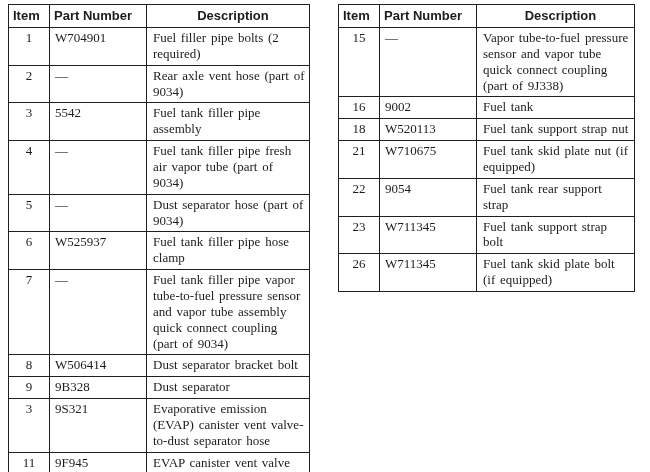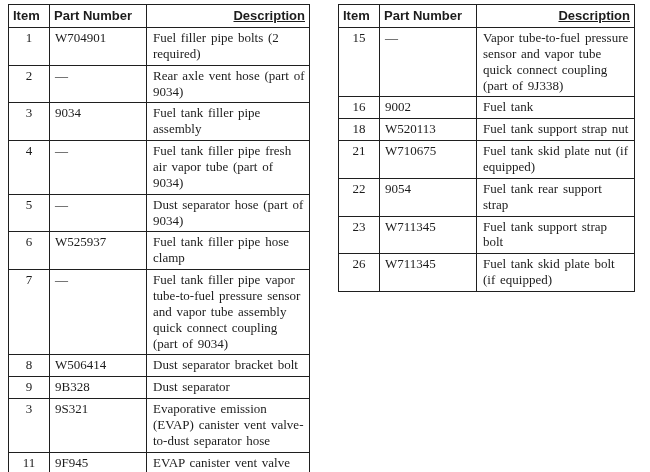--- a/index.html
+++ b/index.html
@@ -39,23 +39,22 @@
   }
   table.parts th {
     font-family: "Liberation Sans", sans-serif;
     font-weight: bold;
     font-size: 13px;
     padding: 3px 4px 4px 4px;
     text-align: left;
     white-space: nowrap;
   }
   table.parts th.c-desc {
-    text-align: right;
+    text-align: center;
     padding-left: 14px;
-    text-decoration: underline;
   }
   table.parts td {
     font-family: "Liberation Serif", serif;
     font-size: 13px;
     line-height: 1.22;
     padding: 2px 5px 3px 5px;
     word-spacing: 1.5px;
   }
   table.parts td.c-item {
     text-align: center;
@@ -93,21 +92,21 @@
             <td class="c-part">W704901</td>
             <td class="c-desc">Fuel filler pipe bolts (2 required)</td>
           </tr>
           <tr>
             <td class="c-item">2</td>
             <td class="c-part">—</td>
             <td class="c-desc">Rear axle vent hose (part of 9034)</td>
           </tr>
           <tr>
             <td class="c-item">3</td>
-            <td class="c-part">9034</td>
+            <td class="c-part">5542</td>
             <td class="c-desc">Fuel tank filler pipe assembly</td>
           </tr>
           <tr>
             <td class="c-item">4</td>
             <td class="c-part">—</td>
             <td class="c-desc">Fuel tank filler pipe fresh air vapor tube (part of 9034)</td>
           </tr>
           <tr>
             <td class="c-item">5</td>
             <td class="c-part">—</td>

